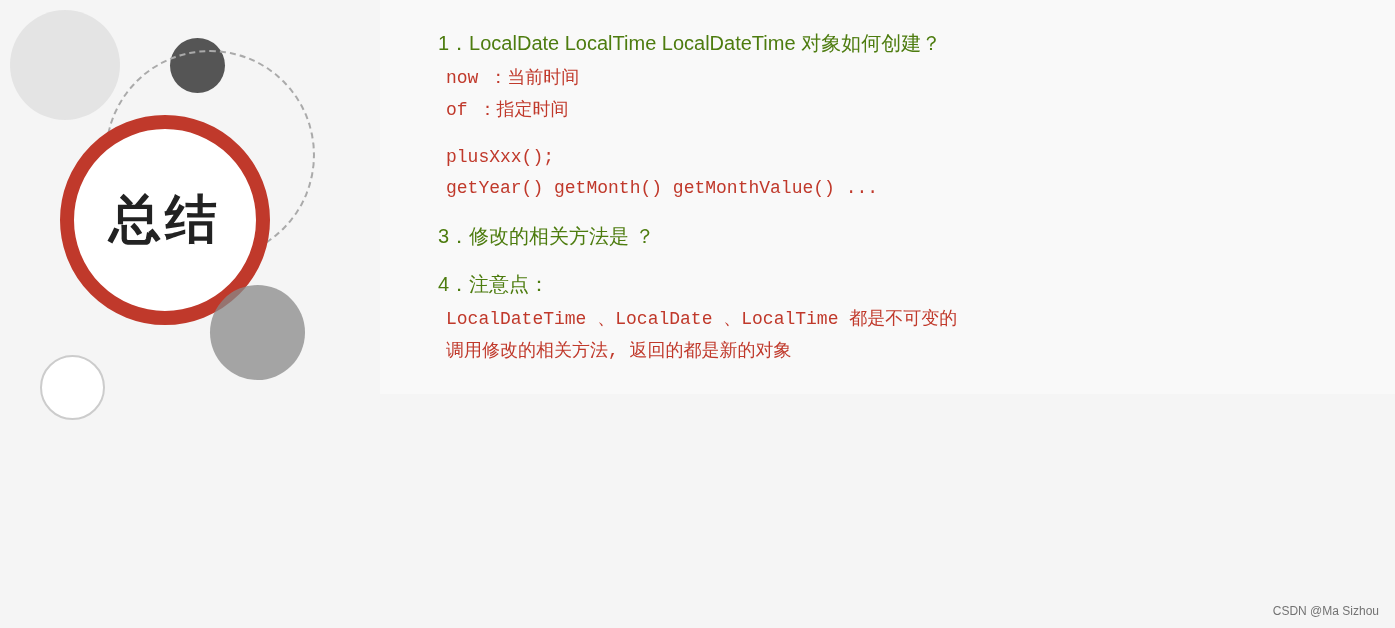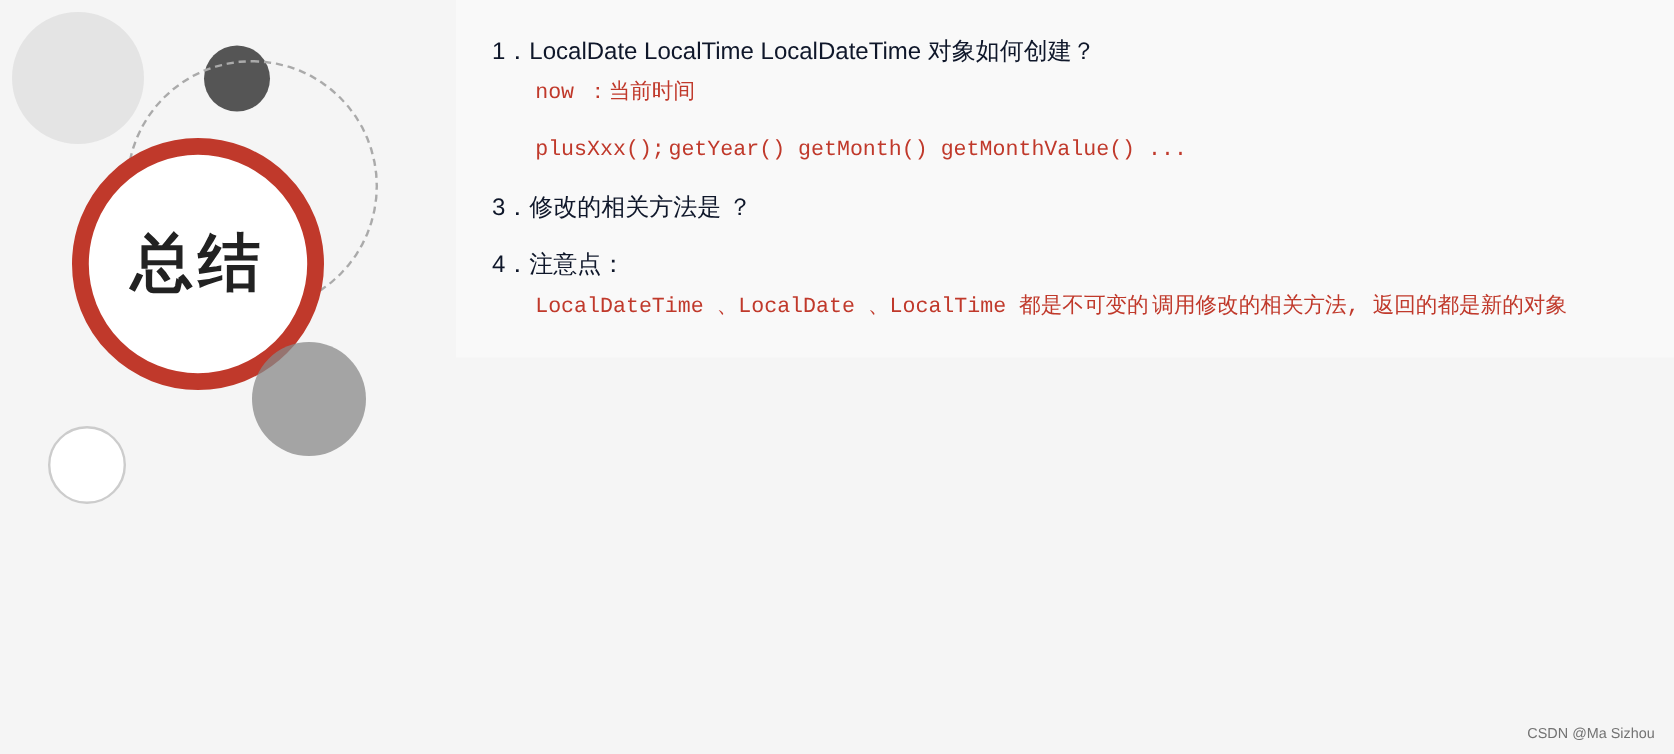--- a/index.html
+++ b/index.html
@@ -105,29 +105,30 @@
     }
 
     .section {
       display: flex;
       flex-direction: column;
       gap: 6px;
     }
 
     .section-heading {
       font-size: 20px;
-      color: #0f172a;
+      color: #4d7c0f;
       font-weight: normal;
       line-height: 1.5;
+      margin-left: 28px;
     }
 
     .section-content {
       padding-left: 36px;
       display: flex;
-      flex-direction: row;
+      flex-direction: column;
       gap: 3px;
     }
 
     .code-line {
       font-family: 'Courier New', Courier, monospace;
       font-size: 18px;
       color: #c0392b;
       line-height: 1.6;
     }
 
@@ -157,20 +158,21 @@
   <div class="circle-gray-bottom-right"></div>
   <div class="circle-white-bottom-left"></div>
 </div>
 
 <div class="right-wrapper">
   <div class="right-panel" id="right-panel-container">
   <div class="section">
         <div class="section-heading">1．LocalDate  LocalTime  LocalDateTime  对象如何创建？</div>
         <div class="section-content">
           <div class="code-line">now ：当前时间</div>
+          <div class="code-line">of ：指定时间</div>
         </div>
       </div>
       <div class="section">
         <div class="section-content">
           <div class="code-line">plusXxx();</div>
           <div class="code-line">getYear()  getMonth()  getMonthValue()  ...</div>
         </div>
       </div>
       <div class="section">
         <div class="section-heading">3．修改的相关方法是 ？</div>

